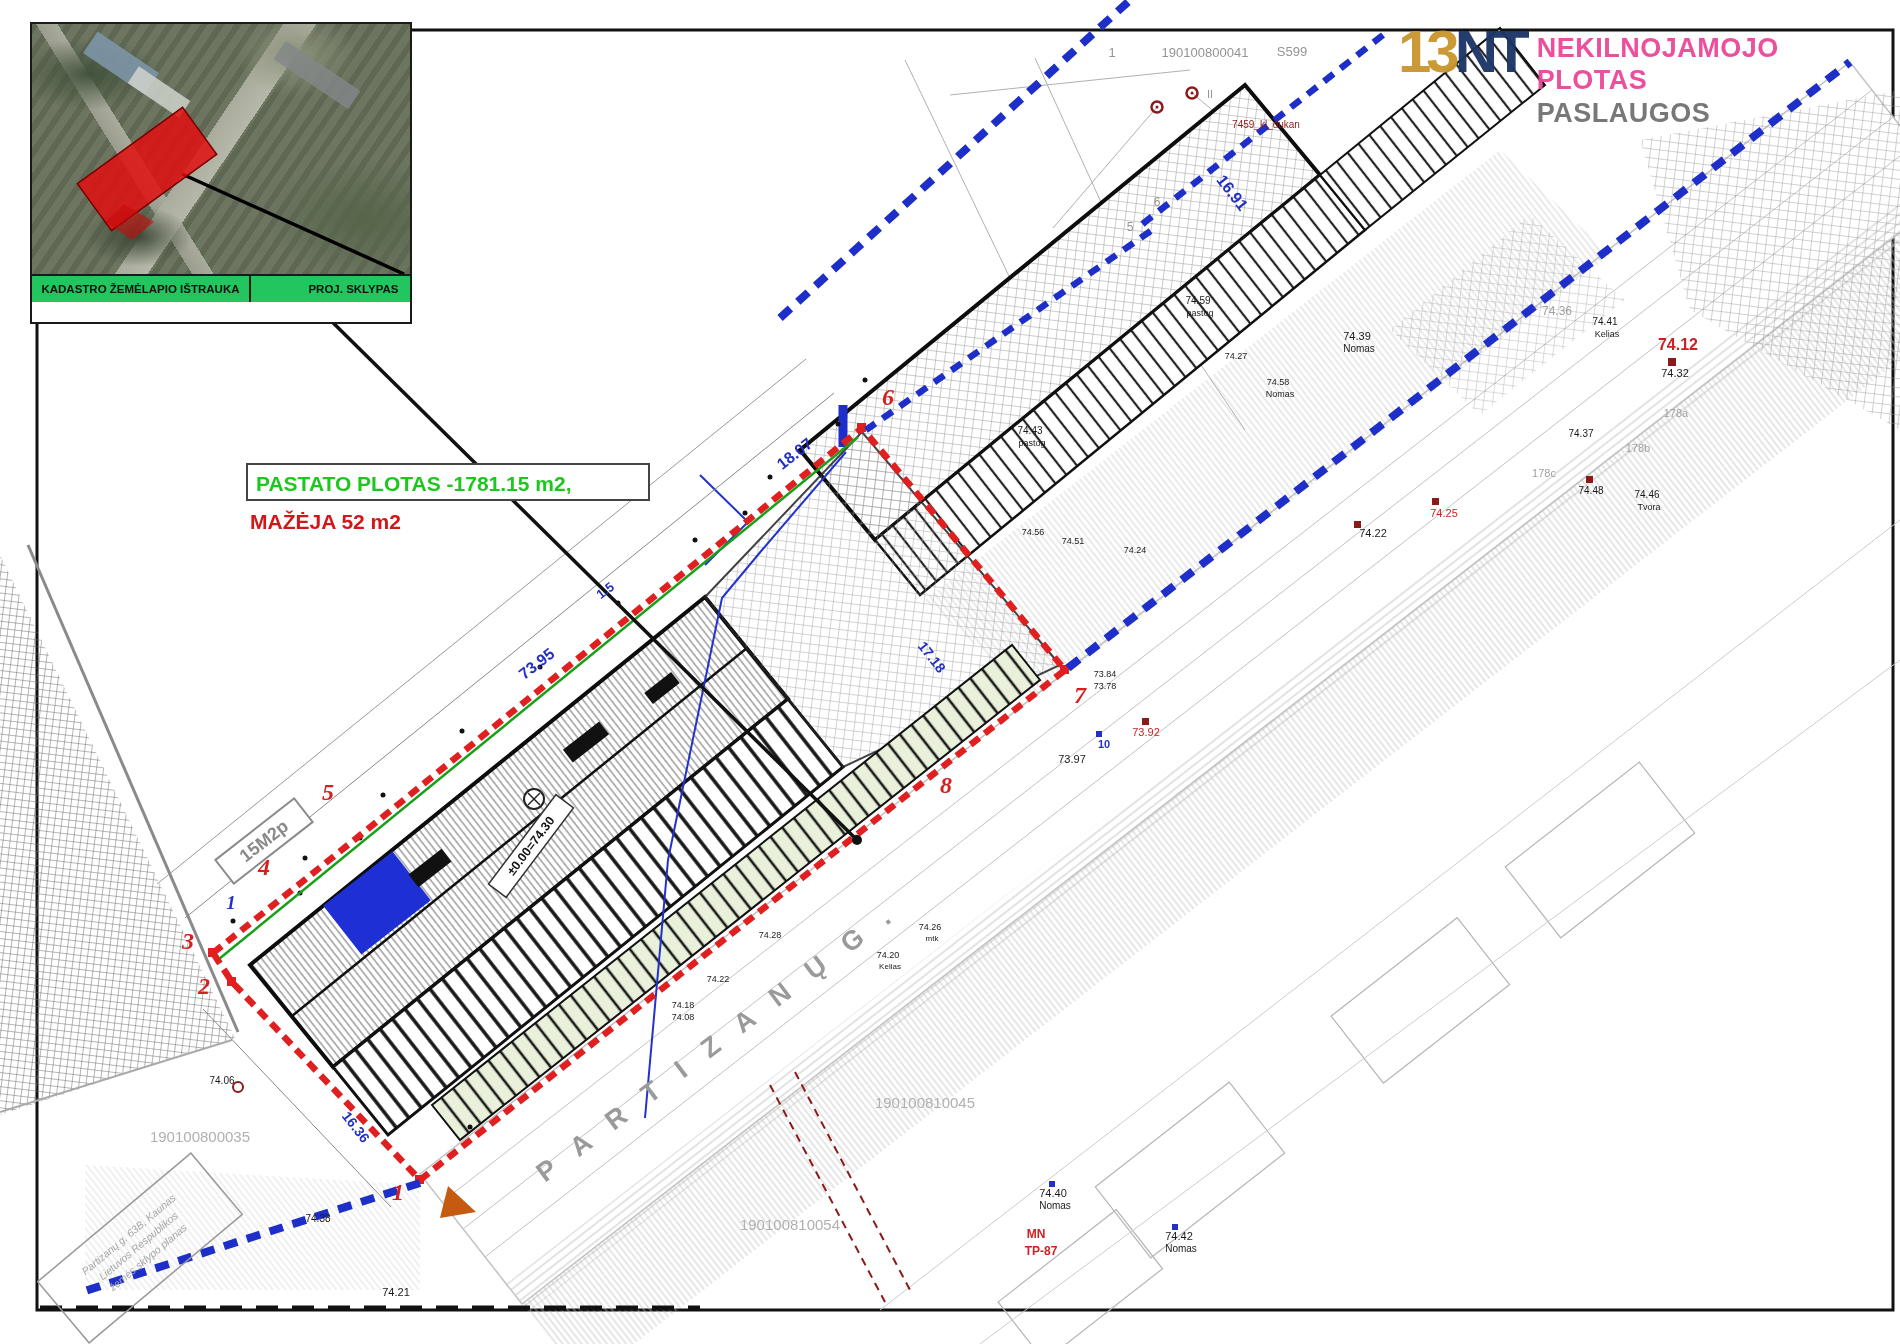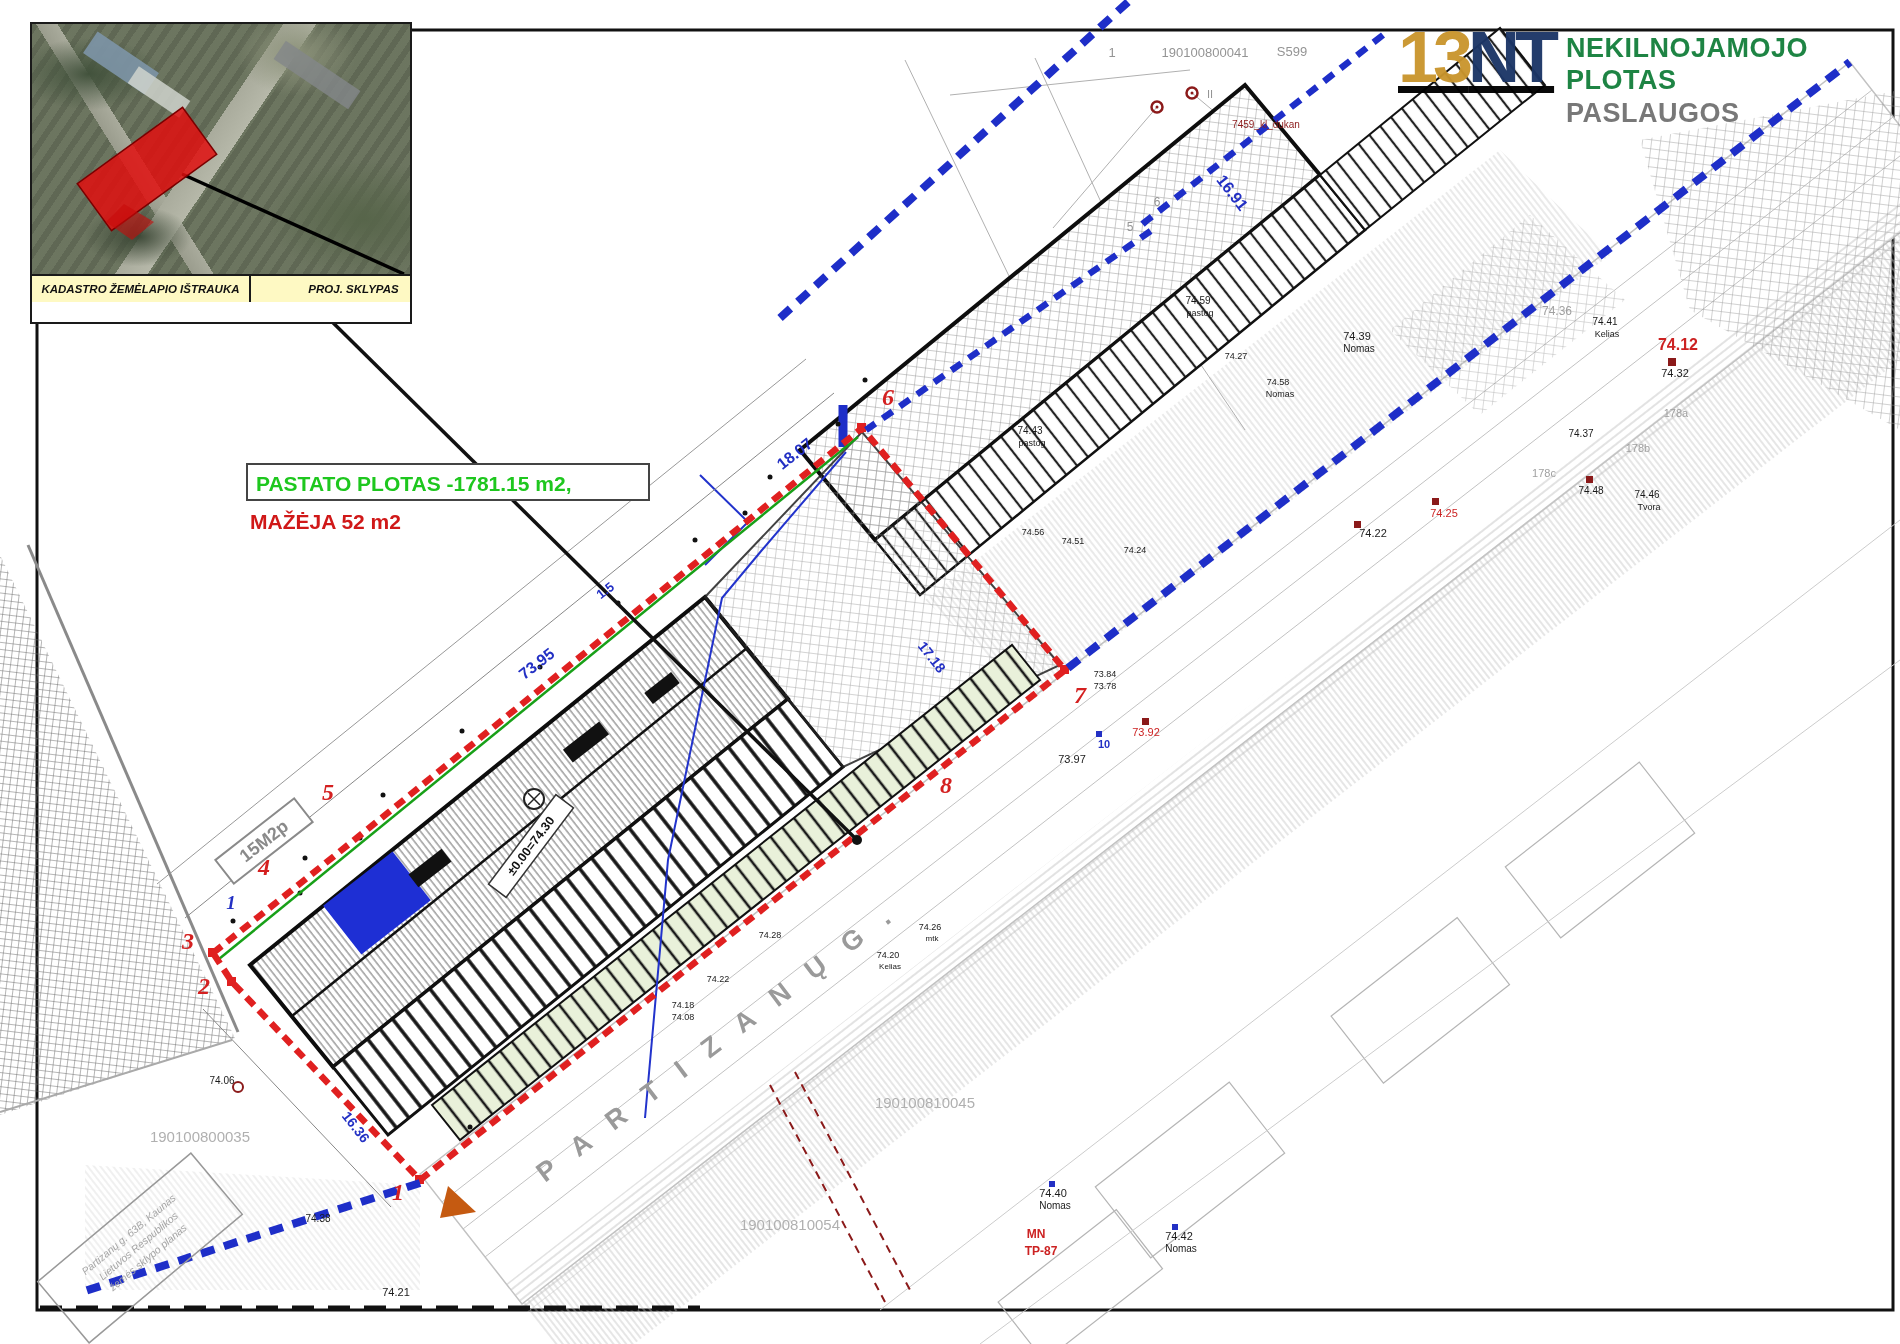--- a/index.html
+++ b/index.html
@@ -18,34 +18,34 @@
       radial-gradient(ellipse 90px 50px at 28% 85%, #3d4937 0%, transparent 60%),
       linear-gradient(124deg, transparent 46%, #a9ab9c 46%, #b6b8a9 52%, transparent 52%),
       linear-gradient(58deg, transparent 30%, #9a9c8d 30%, #a9ab9c 34%, transparent 34%),
       repeating-linear-gradient(124deg, rgba(40,45,35,.22) 0 6px, rgba(95,105,85,.18) 6px 14px);}
   .inset .roof1{position:absolute;left:52px;top:26px;width:74px;height:26px;background:#7d95a7;
         transform:rotate(34deg);opacity:.9;}
   .inset .roof2{position:absolute;left:96px;top:58px;width:62px;height:20px;background:#cfd3cd;
         transform:rotate(34deg);opacity:.85;}
   .inset .roof3{position:absolute;left:240px;top:40px;width:90px;height:22px;background:#83878a;
         transform:rotate(34deg);opacity:.8;}
-  .inset .labels{display:flex;height:26px;border-top:2px solid #1a1a1a;background:#fef9c3;
-        font-size:11.5px;font-weight:bold;color:#111;font-style:italic;}
+  .inset .labels{display:flex;height:26px;border-top:2px solid #1a1a1a;background:#22c55e;
+        font-size:11.5px;font-weight:bold;color:#111;}
   .inset .labels .cell{display:flex;align-items:center;justify-content:center;}
   .inset .labels .cell.l{flex:2.4;border-right:2px solid #1a1a1a;}
   .inset .labels .cell.r{flex:1.25;padding-left:46px;}
   
   .logo{position:absolute;left:1398px;top:24px;width:494px;height:118px;display:flex;
         align-items:flex-start;gap:12px;z-index:40;opacity:.96;}
-  .logo .mark{font-size:72px;line-height:.92;font-weight:bold;letter-spacing:-5px;text-decoration:underline;}
+  .logo .mark{font-size:60px;line-height:.92;font-weight:bold;letter-spacing:-5px;}
   .logo .mark .g13{color:#c9952d;}
   .logo .mark .gnt{color:#1c3667;}
   .logo .ltext{display:flex;flex-direction:column;padding-top:8px;font-weight:bold;
         font-size:27px;line-height:1.2;letter-spacing:.5px;}
-  .logo .ltext .navy{color:#15803d;}
+  .logo .ltext .navy{color:#ec4899;}
   .logo .ltext .gold{color:#737373;}
 </style>
 </head>
 <body>
 
 <div id="page">
 
 <svg id="plan-svg" width="1900" height="1344" viewBox="0 0 1900 1344" font-family="Liberation Sans, sans-serif">
   <defs>
 

